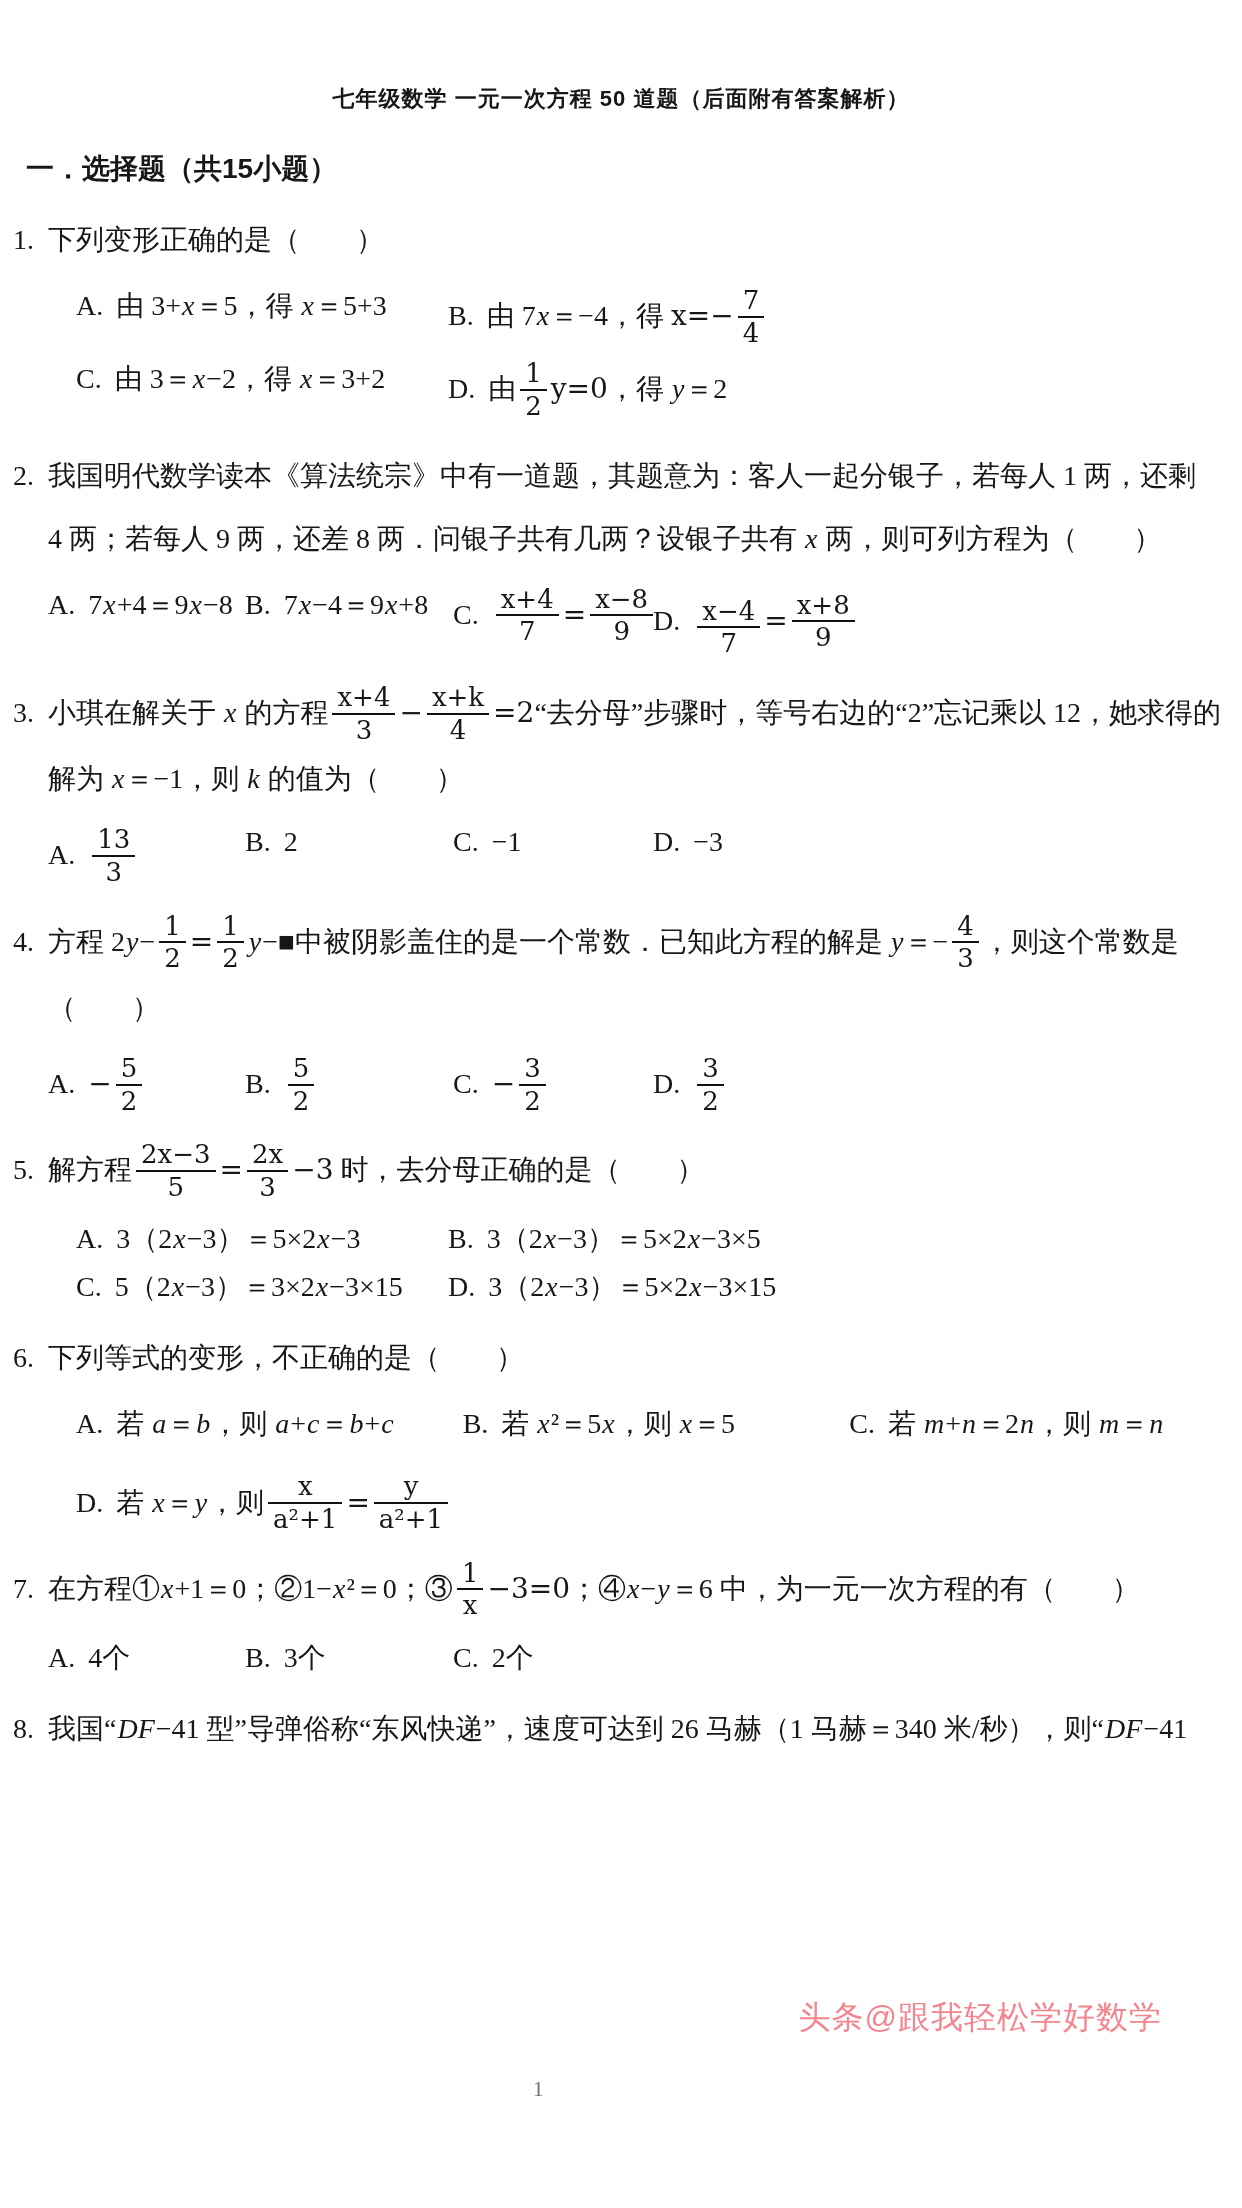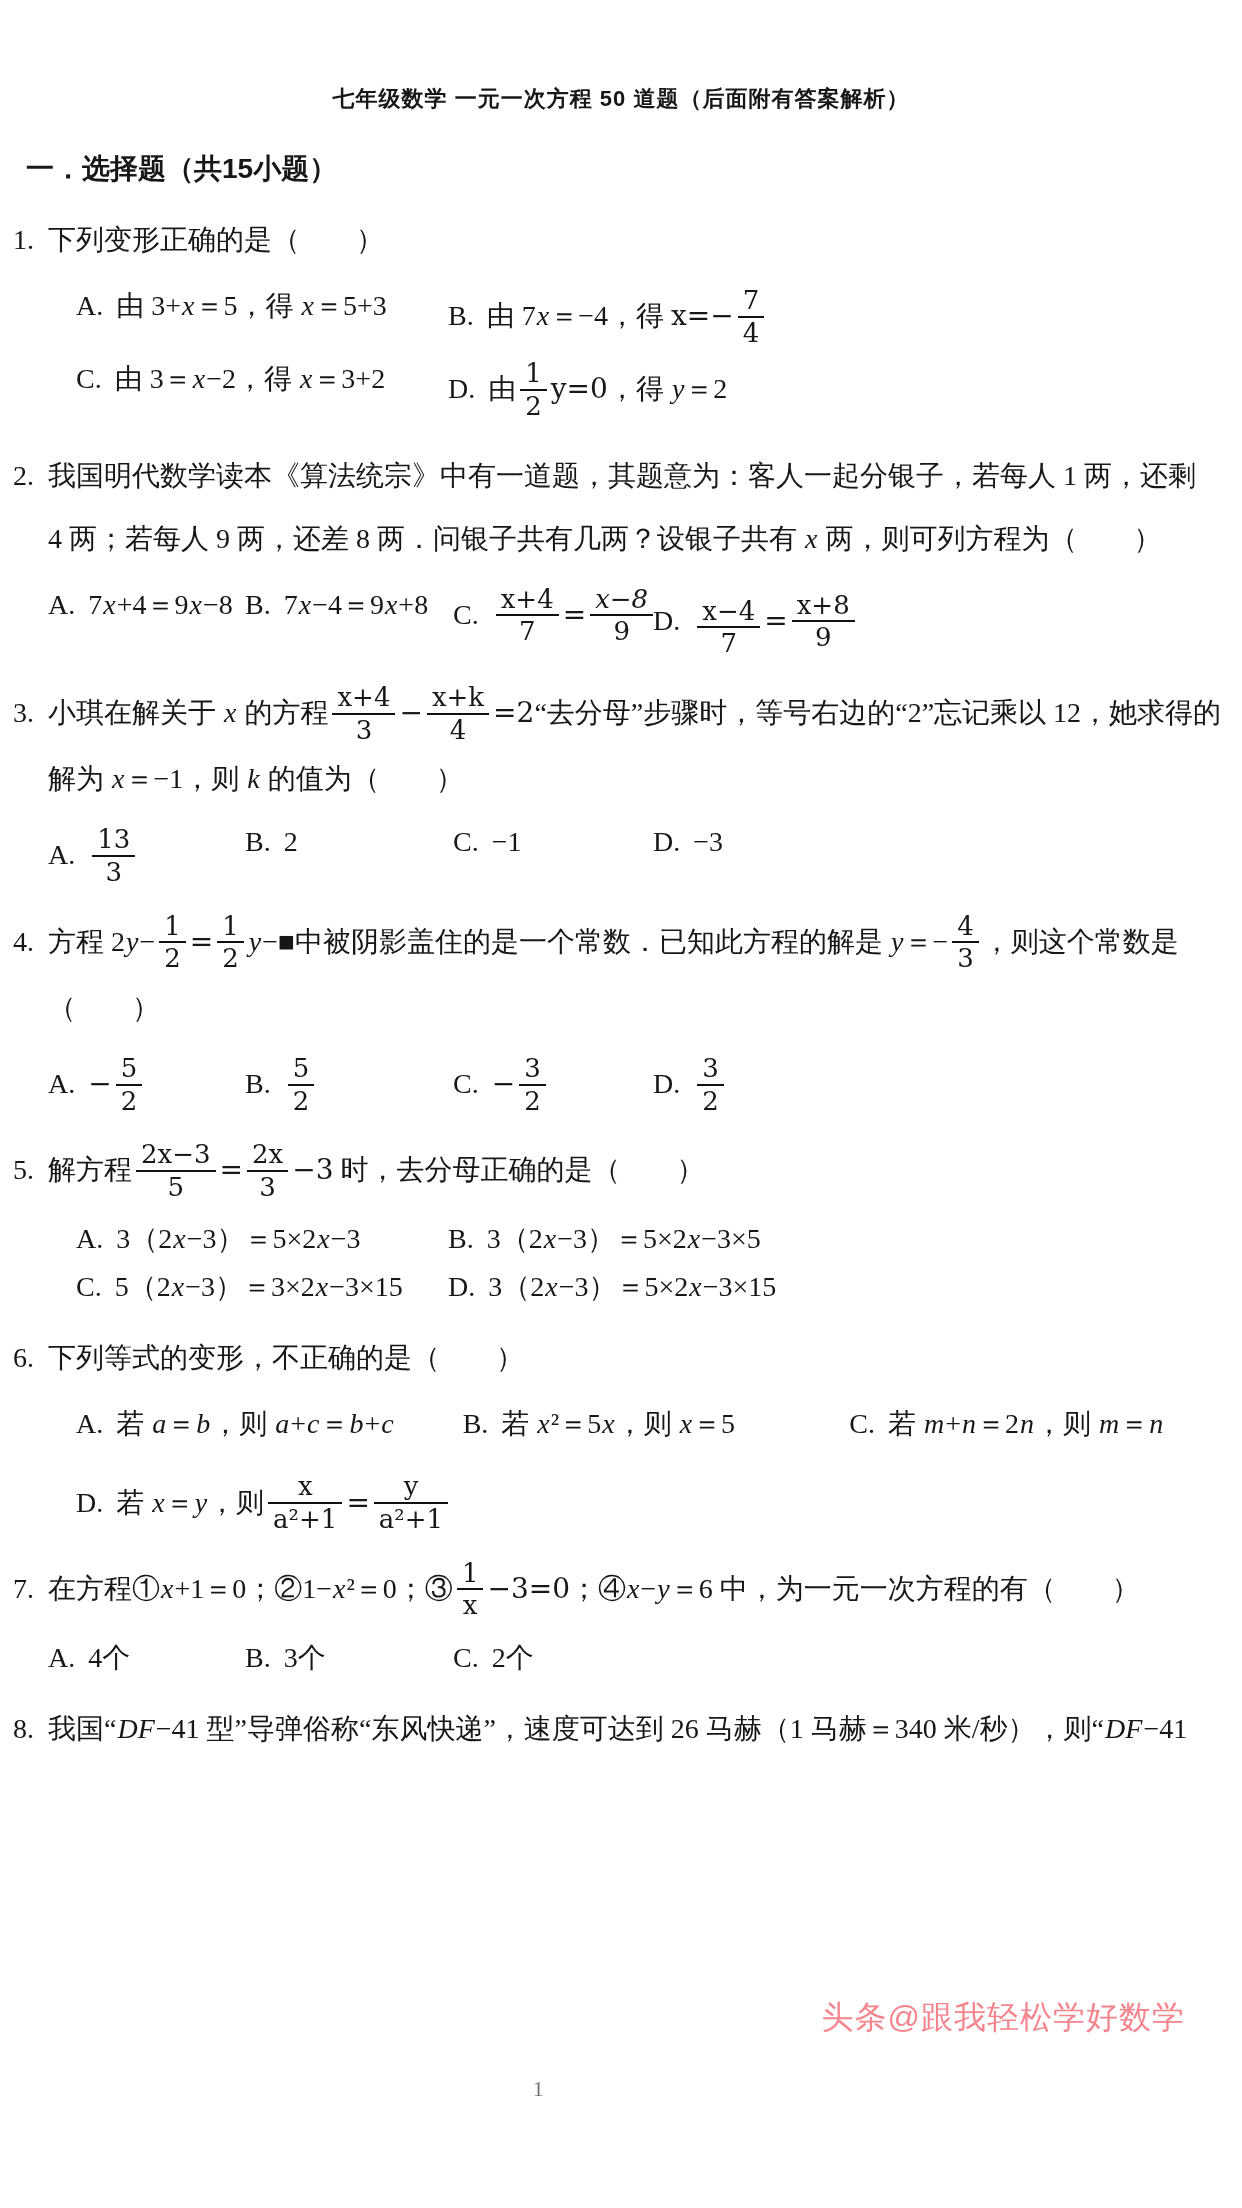--- a/index.html
+++ b/index.html
@@ -30,21 +30,21 @@
   }
   .frac .num{display:block;border-bottom:2px solid #111;padding:0 5px}
   .frac .den{display:block;padding:0 5px}
   .options{display:grid;margin:16px 0 6px;row-gap:10px;padding-left:28px}
   .cols-4{grid-template-columns:197px 208px 200px auto;padding-left:0}
   .cols-2{grid-template-columns:372px auto}
   .cols-1{grid-template-columns:1fr 1fr 1fr;row-gap:30px}
   .option{white-space:nowrap}
   .olabel{margin-right:13px}
   .watermark{
-    position:absolute;right:57px;bottom:168px;
+    position:absolute;right:80px;bottom:168px;
     font-family:"Liberation Sans","DejaVu Sans",sans-serif;
     font-size:32px;letter-spacing:1px;text-align:center;
   }
   .pagenum{position:absolute;bottom:106px;left:533px;font-size:21px}
 </style>
 </head>
 <body style="color: rgb(23, 23, 23); background: rgb(255, 255, 255);">
 
 <h1 class="title">七年级数学 一元一次方程 50 道题（后面附有答案解析）</h1>
 <h2 class="section">一．选择题（共15小题）</h2>
@@ -58,21 +58,21 @@
         <div class="option"><span class="olabel">C.</span><span class="ocontent"><span class="txt">由 3＝<i>x</i>−2，得 <i>x</i>＝3+2</span></span></div>
         <div class="option"><span class="olabel">D.</span><span class="ocontent"><span class="txt">由</span><span class="frac"><span class="num" style="border-bottom-color: rgb(17, 17, 17);">1</span><span class="den">2</span></span><span class="math">y=0</span><span class="txt">，得 <i>y</i>＝2</span></span></div>
       </div>
     </div>
     <div class="question">
       <span class="qnum">2.</span>
       <div class="stem"><span class="txt">我国明代数学读本《算法统宗》中有一道题，其题意为：客人一起分银子，若每人 1 两，还剩</span><br><span class="txt">4 两；若每人 9 两，还差 8 两．问银子共有几两？设银子共有 <i>x</i> 两，则可列方程为（　　）</span></div>
       <div class="options cols-4">
         <div class="option"><span class="olabel">A.</span><span class="ocontent"><span class="txt">7<i>x</i>+4＝9<i>x</i>−8</span></span></div>
         <div class="option"><span class="olabel">B.</span><span class="ocontent"><span class="txt">7<i>x</i>−4＝9<i>x</i>+8</span></span></div>
-        <div class="option"><span class="olabel">C.</span><span class="ocontent"><span class="frac"><span class="num" style="border-bottom-color: rgb(17, 17, 17);">x+4</span><span class="den">7</span></span><span class="math">=</span><span class="frac"><span class="num" style="border-bottom-color: rgb(17, 17, 17); font-style: italic;">x−8</span><span class="den">9</span></span></span></div>
+        <div class="option"><span class="olabel">C.</span><span class="ocontent"><span class="frac"><span class="num" style="border-bottom-color: rgb(17, 17, 17);">x+4</span><span class="den">7</span></span><span class="math">=</span><span class="frac"><span class="num" style="border-bottom-color: rgb(17, 17, 17);">x−8</span><span class="den">9</span></span></span></div>
         <div class="option"><span class="olabel">D.</span><span class="ocontent"><span class="frac"><span class="num" style="border-bottom-color: rgb(17, 17, 17); margin-top: 12px;">x−4</span><span class="den">7</span></span><span class="math">=</span><span class="frac"><span class="num" style="border-bottom-color: rgb(17, 17, 17);">x+8</span><span class="den">9</span></span></span></div>
       </div>
     </div>
     <div class="question">
       <span class="qnum">3.</span>
       <div class="stem"><span class="txt">小琪在解关于 <i>x</i> 的方程</span><span class="frac"><span class="num" style="border-bottom-color: rgb(17, 17, 17);">x+4</span><span class="den">3</span></span><span class="math">−</span><span class="frac"><span class="num" style="border-bottom-color: rgb(17, 17, 17);">x+k</span><span class="den">4</span></span><span class="math">=2</span><span class="txt">“去分母”步骤时，等号右边的“2”忘记乘以 12，她求得的</span><br><span class="txt">解为 <i>x</i>＝−1，则 <i>k</i> 的值为（　　）</span></div>
       <div class="options cols-4">
         <div class="option"><span class="olabel">A.</span><span class="ocontent"><span class="frac"><span class="num" style="border-bottom-color: rgb(17, 17, 17);">13</span><span class="den">3</span></span></span></div>
         <div class="option"><span class="olabel">B.</span><span class="ocontent"><span class="txt">2</span></span></div>
         <div class="option"><span class="olabel">C.</span><span class="ocontent"><span class="txt">−1</span></span></div>

